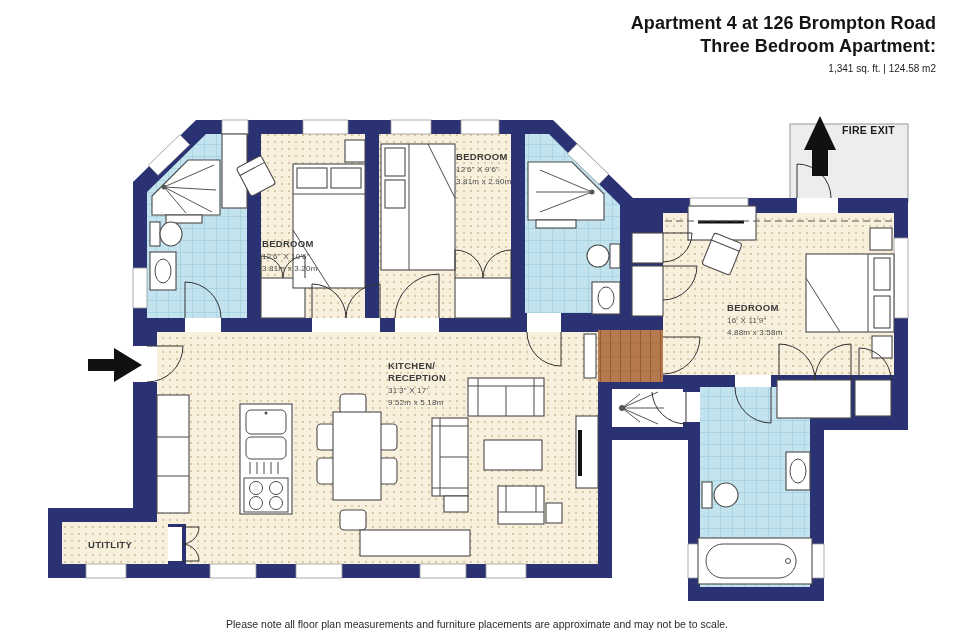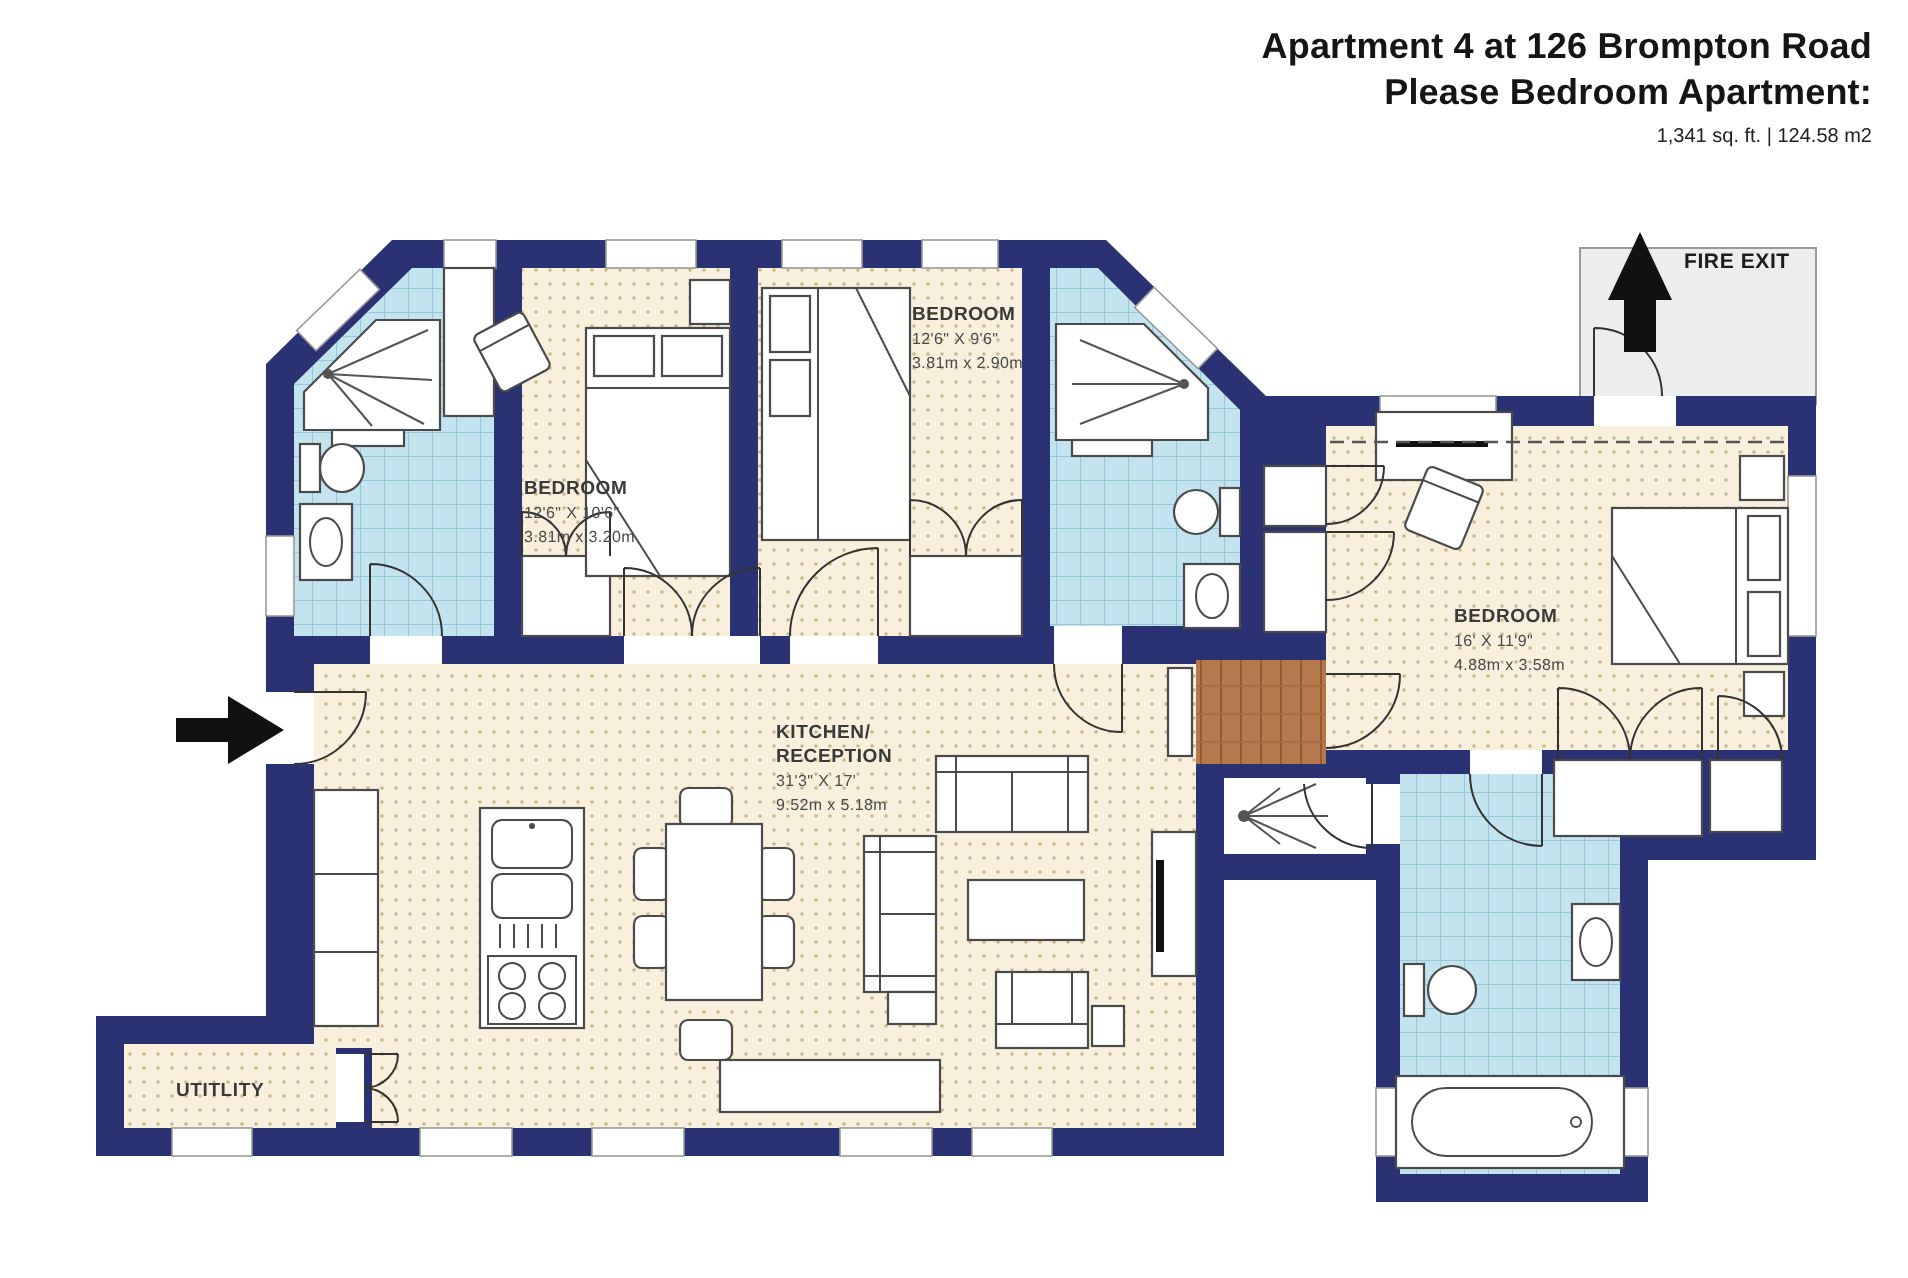--- a/index.html
+++ b/index.html
@@ -21,21 +21,21 @@
   .gap{fill:#fff;}
   .sym{stroke:#555;stroke-width:1;fill:none;}
 </style>
 </head>
 <body>
 
 <div class="stage">
 
   <div class="hdr">
     <div class="t">Apartment 4 at 126 Brompton Road</div>
-    <div class="t">Please Bedroom Apartment:</div>
+    <div class="t">Three Bedroom Apartment:</div>
     <div class="a">1,341 sq. ft. | 124.58 m2</div>
   </div>
 
   <svg width="954" height="639" viewBox="0 0 954 639">
     <defs>
       <pattern id="dots" width="7" height="7" patternUnits="userSpaceOnUse">
         <rect width="7" height="7" fill="#f8f0dc"></rect>
         <circle cx="2" cy="2" r="0.9" fill="#c9b88c"></circle>
       </pattern>
       <pattern id="tiles" width="12" height="12" patternUnits="userSpaceOnUse">
@@ -304,13 +304,14 @@
       <text class="rm" x="388" y="369">KITCHEN/</text>
       <text class="rm" x="388" y="381">RECEPTION</text>
       <text class="dim" x="388" y="393">31'3" X 17'</text>
       <text class="dim" x="388" y="405">9.52m x 5.18m</text>
 
       <text class="rm" x="88" y="548">UTITLITY</text>
       <text class="fire" x="842" y="134">FIRE EXIT</text>
     </g>
   </svg>
 
+  <div class="ftr">Please note all floor plan measurements and furniture placements are approximate and may not be to scale.</div>
 </div>
 
 </body></html>

